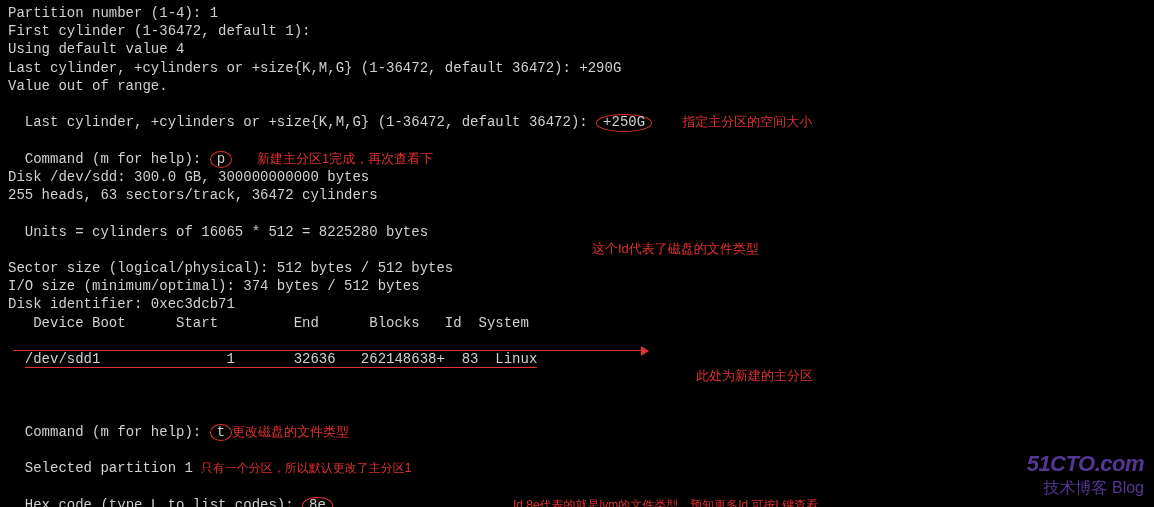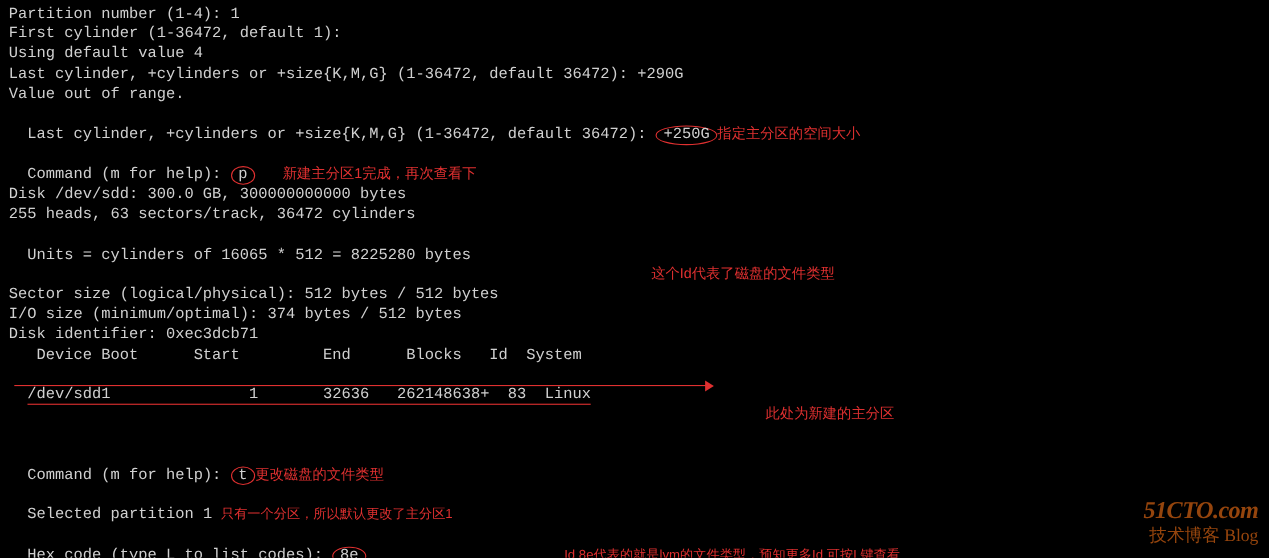--- a/index.html
+++ b/index.html
@@ -30,39 +30,39 @@
       right: -6px;
       top: -4px;
       border-left: 8px solid #e03030;
       border-top: 5px solid transparent;
       border-bottom: 5px solid transparent;
     }
     .watermark {
       position: absolute;
       right: 10px;
       bottom: 8px;
-      color: #f97316;
-      font-family: Liberation Serif, serif;
+      color: #8b5cf6;
+      font-family: Liberation Sans, sans-serif;
       text-align: right;
       opacity: 0.6;
     }
     .watermark .top { font-size: 22px; font-weight: bold; font-style: italic; letter-spacing: -0.5px; }
     .watermark .bot { font-size: 16px; }
     .rel { position: relative; }
   </style>
 </head>
 <body>
 
 <div class="line">Partition number (1-4): 1</div>
 <div class="line">First cylinder (1-36472, default 1):</div>
 <div class="line">Using default value 4</div>
 <div class="line">Last cylinder, +cylinders or +size{K,M,G} (1-36472, default 36472): +290G</div>
 <div class="line">Value out of range.</div>
 <div class="line rel">
-  <span>Last cylinder, +cylinders or +size{K,M,G} (1-36472, default 36472): </span><span class="circ">+250G</span><span class="ann" style="">指定主分区的空间大小</span>
+  <span>Last cylinder, +cylinders or +size{K,M,G} (1-36472, default 36472): </span><span class="circ">+250G</span><span class="ann" style="margin-left:30px;">指定主分区的空间大小</span>
 </div>
 <div class="line"></div>
 <div class="line rel">
   <span>Command (m for help): </span><span class="circ">p</span><span class="ann" style="margin-left:25px;">新建主分区1完成，再次查看下</span>
 </div>
 <div class="line"></div>
 <div class="line">Disk /dev/sdd: 300.0 GB, 300000000000 bytes</div>
 <div class="line">255 heads, 63 sectors/track, 36472 cylinders</div>
 <div class="line rel">
   <span>Units = cylinders of 16065 * 512 = 8225280 bytes</span>

